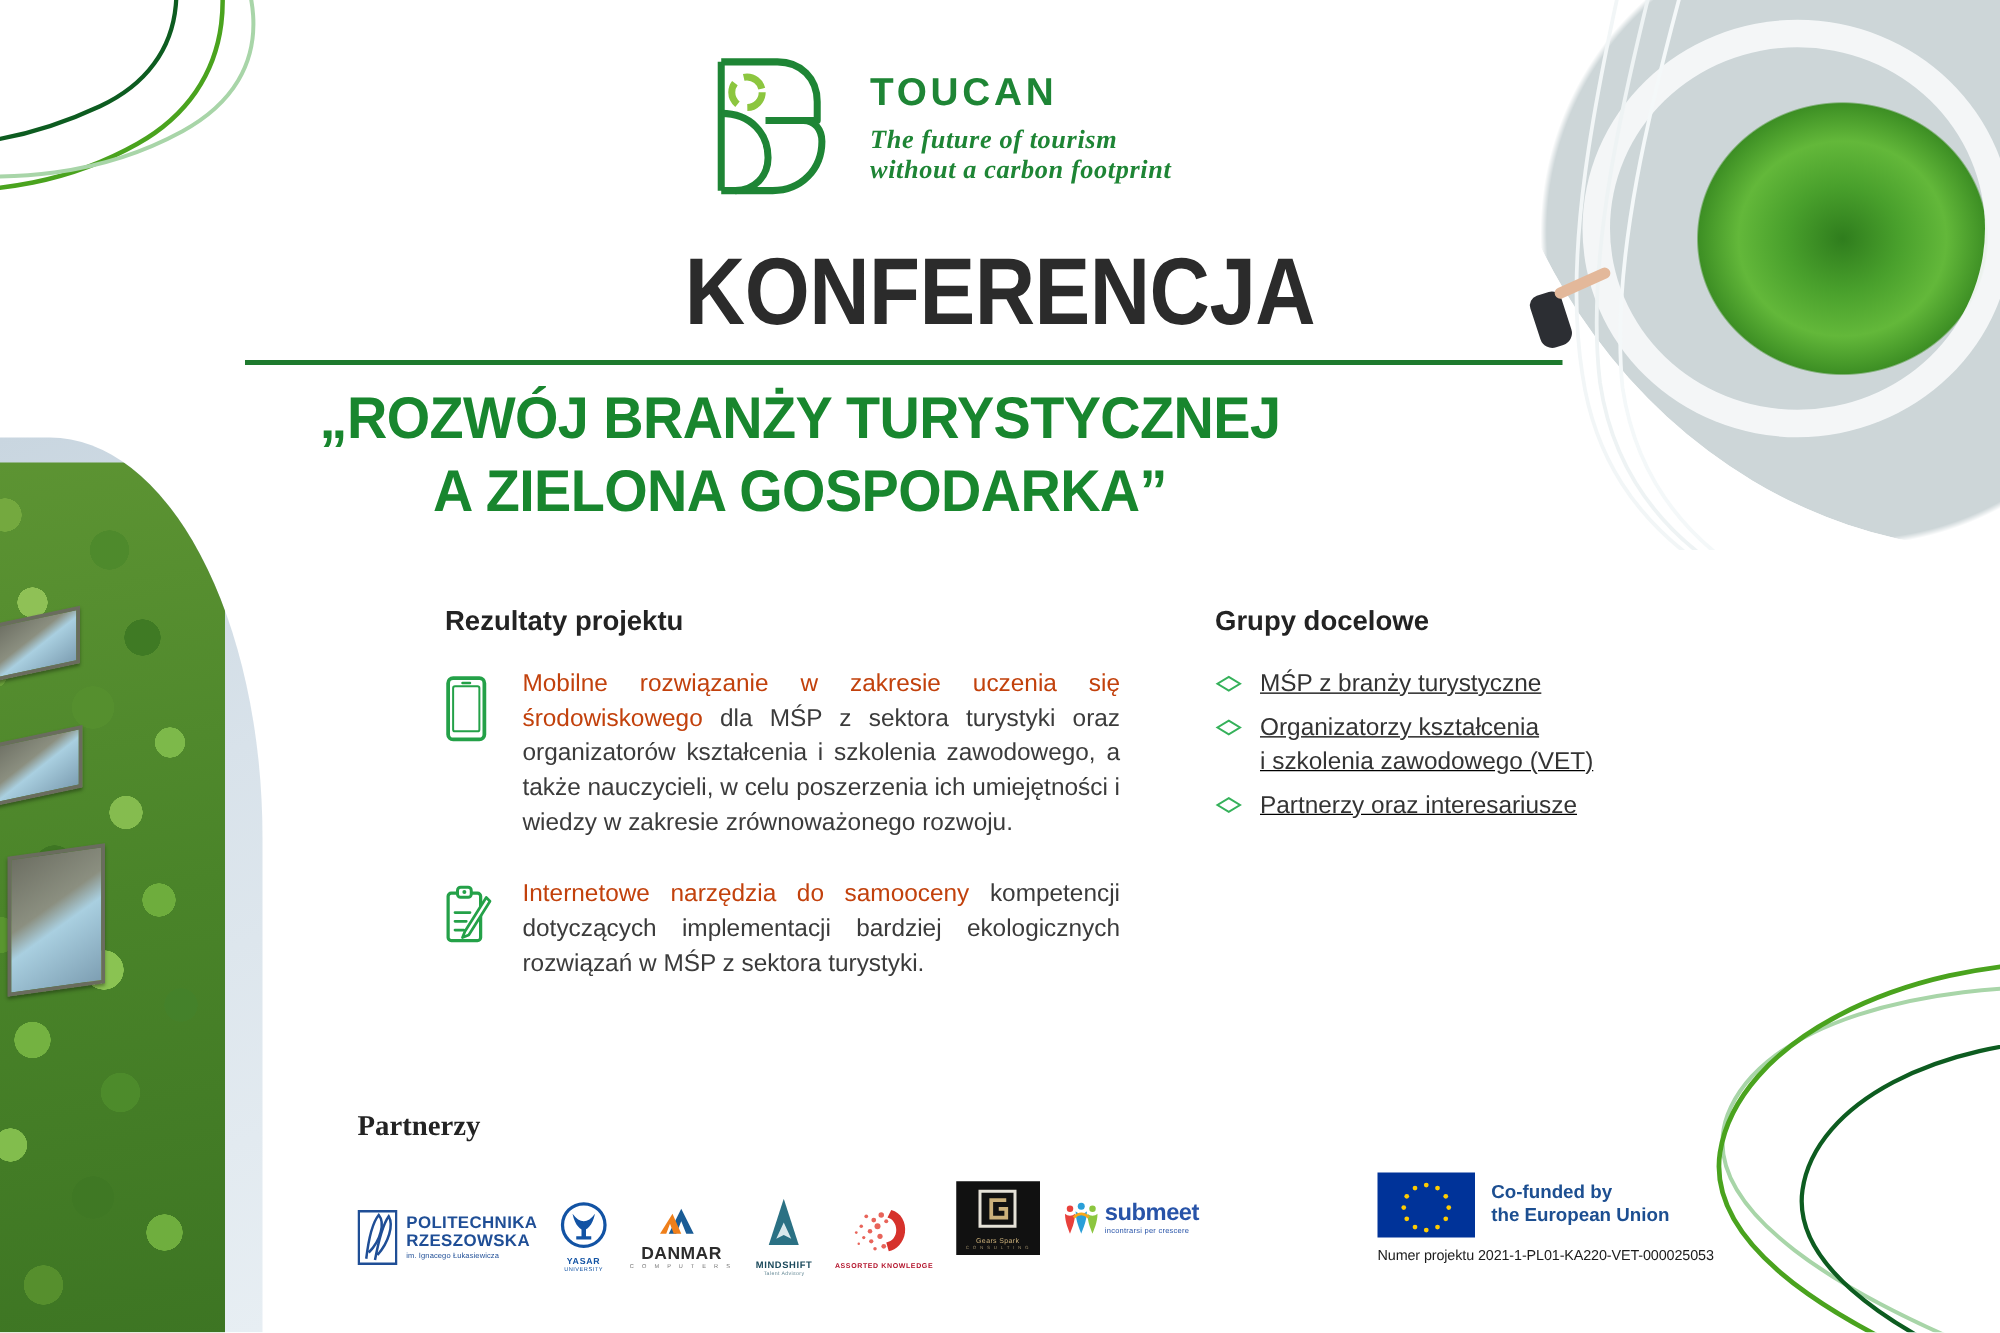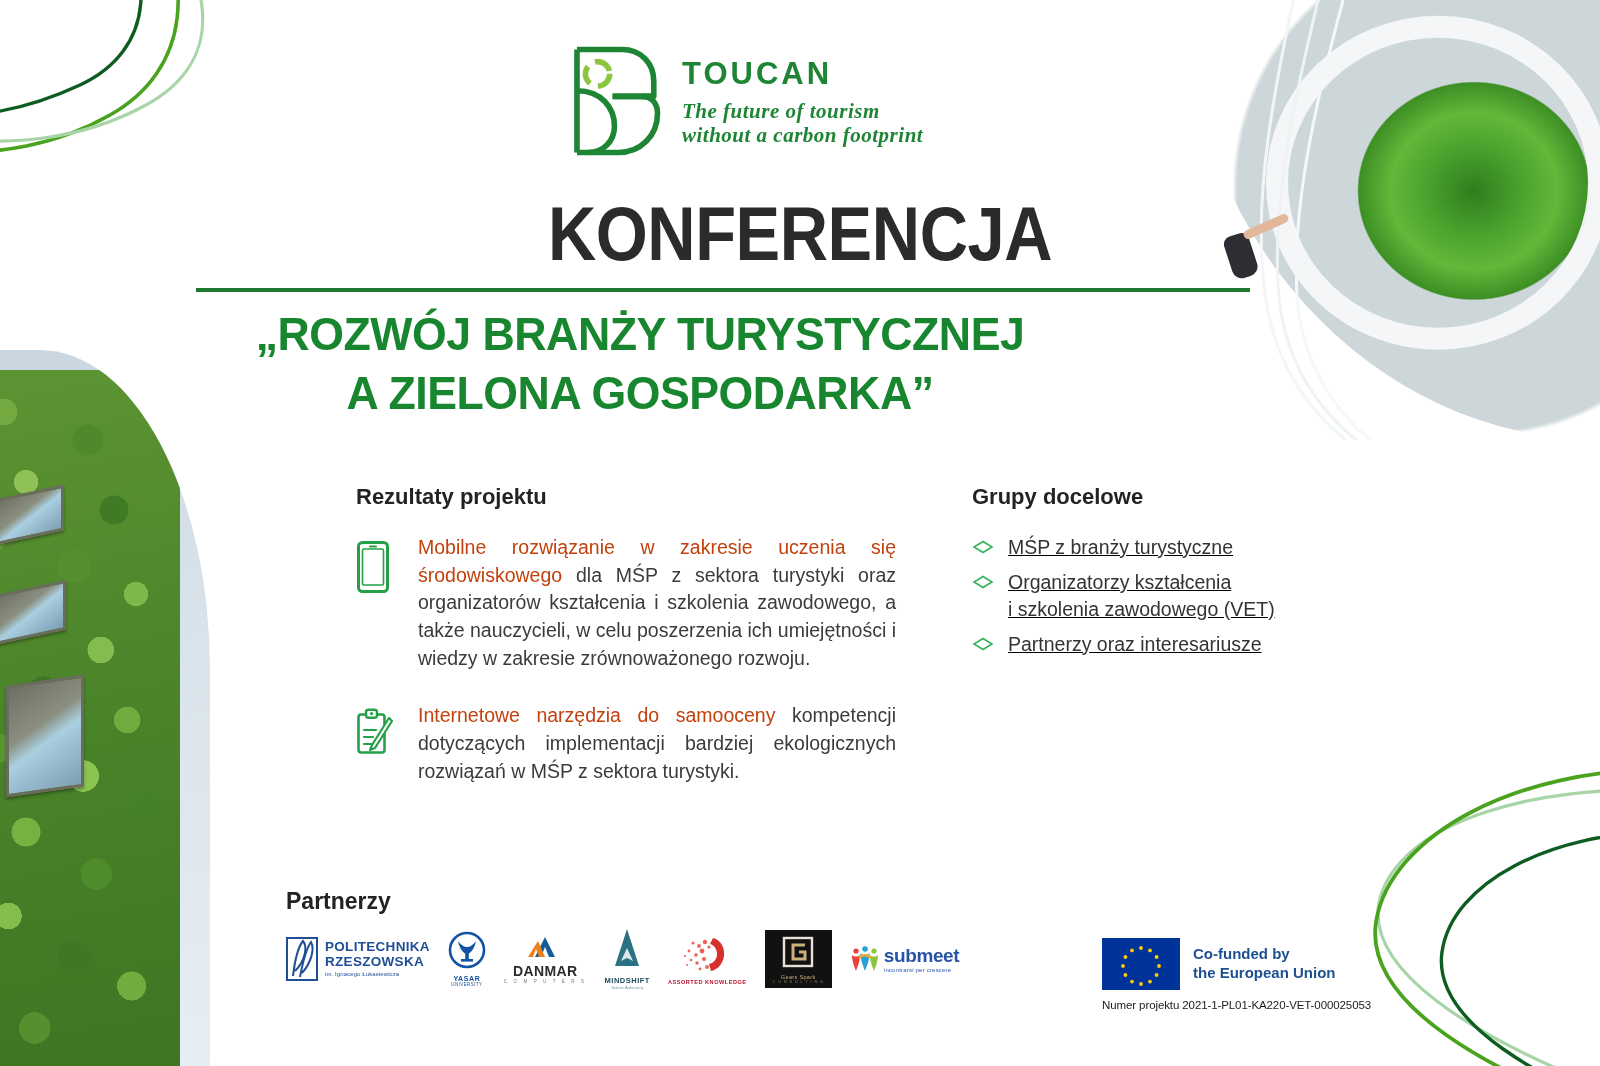--- a/index.html
+++ b/index.html
@@ -130,21 +130,21 @@
     box-shadow:0 2px 3px rgba(0,0,0,0.35);
   }
   .photo-bl .w1 { left:-6px; top:142px; width:70px; height:46px; transform:skewY(-12deg); }
   .photo-bl .w2 { left:-10px; top:238px; width:76px; height:50px; transform:skewY(-12deg); }
   .photo-bl .w3 { left:6px; top:330px; width:78px; height:112px; transform:skewY(-8deg); }
 
   
   .logo-wrap {
     position:absolute;
     left:560px; top:42px;
-    display:flex; align-items:flex-start; 
+    display:flex; align-items:flex-start; gap:14px;
   }
   .logo-mark { width:122px; height:118px; flex:0 0 auto; }
   .logo-text { padding-top:14px; }
   .logo-name {
     font-size:31px; font-weight:bold; letter-spacing:3px;
     color:#1e8535; font-family:"Liberation Sans", sans-serif;
   }
   .logo-tag {
     margin-top:7px;
     font-family:"Liberation Serif", serif;
@@ -194,27 +194,27 @@
   .tg-item { display:flex; gap:14px; align-items:flex-start; margin-bottom:8px; }
   .tg-diamond { flex:0 0 auto; width:22px; padding-top:6px; }
   .tg-text {
     font-size:19.5px; line-height:1.38; color:#333333;
     white-space:nowrap;
   }
 
   
   .partners-head {
     position:absolute; left:286px; top:888px;
-    font-size:23px; font-weight:bold; color:#232323;
+    font-size:23px; font-weight:bold; color:#232323;font-family:Liberation Serif, serif;
   }
   .partners-row {
     position:absolute; left:286px; top:928px;
     display:flex; align-items:center; gap:18px;
   }
-  .plogo { display:flex; align-items:center; }
+  .plogo { display:flex; align-items:center;margin-top:30px; }
   .prz-txt { margin-left:7px; color:#1f4e96; font-weight:bold; line-height:1.1; }
   .prz-l1 { font-size:13.5px; letter-spacing:0.3px; }
   .prz-l2 { font-size:13.5px; letter-spacing:0.3px; }
   .prz-l3 { font-size:6px; font-weight:normal; letter-spacing:0.1px; margin-top:1px; }
 
   .yasar-box { text-align:center; }
   .yasar-txt { font-size:7px; font-weight:bold; color:#1253a4; letter-spacing:0.6px; margin-top:2px; }
   .yasar-sub { font-size:4.5px; color:#1253a4; letter-spacing:0.4px; }
 
   .danmar-box { text-align:center; }

